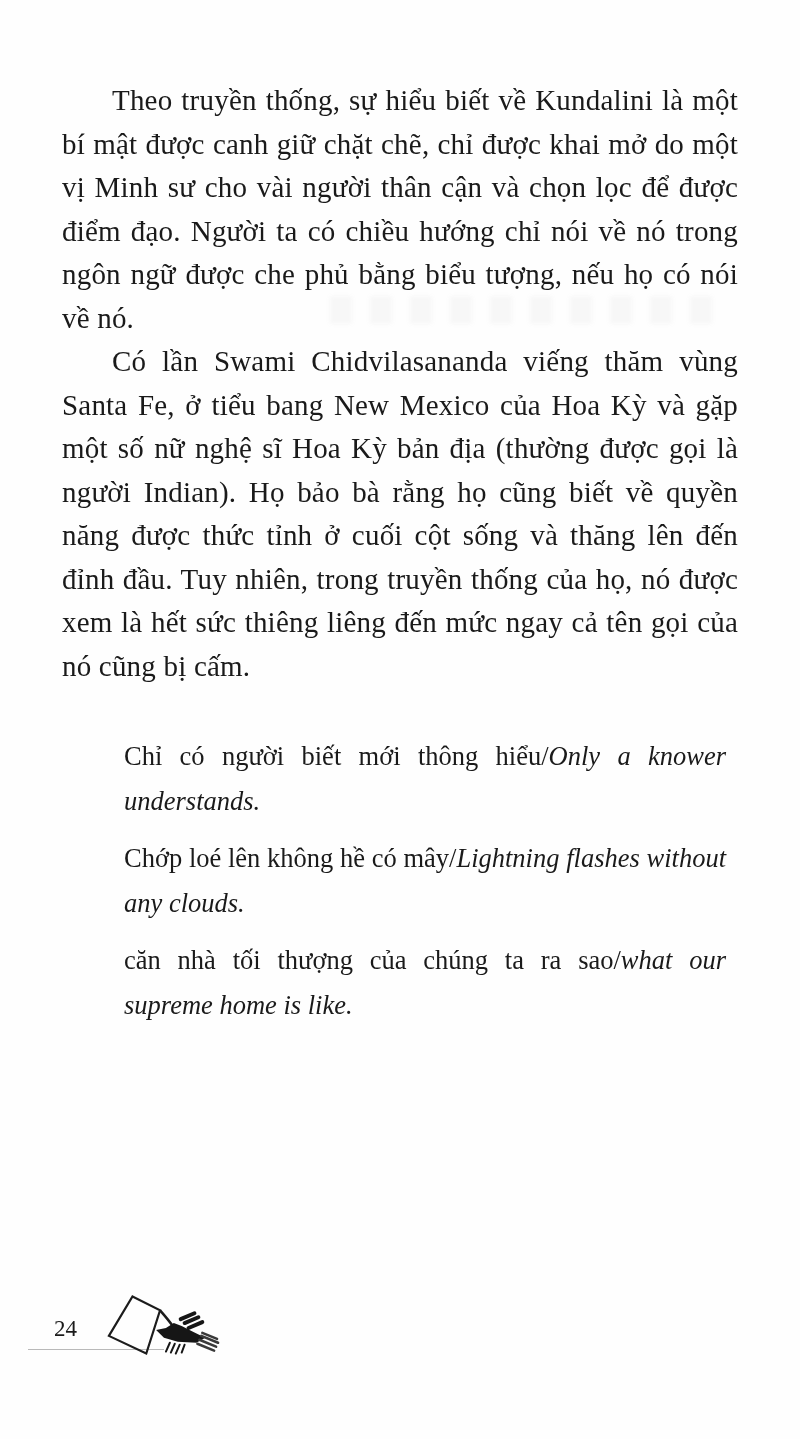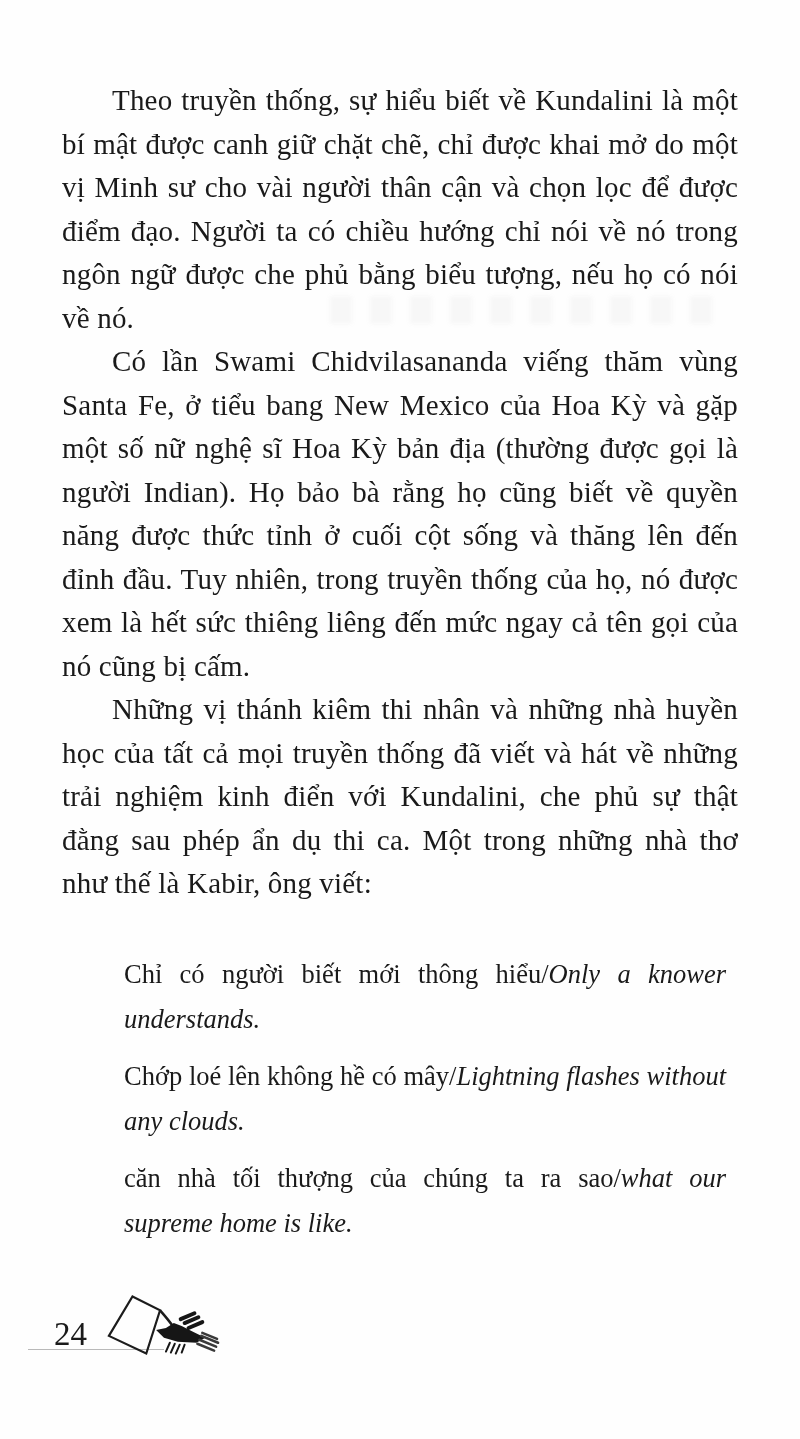--- a/index.html
+++ b/index.html
@@ -43,21 +43,21 @@
     left: 28px;
     top: 1349px;
     width: 136px;
     height: 1px;
     background: #b9b9b9;
   }
   .page-number {
     position: absolute;
     left: 54px;
     top: 1316px;
-    font-size: 33px;
+    font-size: 23px;
     color: #1a1a1a;
   }
   .bird-ornament {
     position: absolute;
     left: 103px;
     top: 1292px;
     width: 118px;
     height: 72px;
   }
   .scan-smudge {
@@ -75,21 +75,20 @@
 </head>
 <body>
 
 <div class="page">
 
   <div class="scan-smudge"></div>
 
   <div class="text-block">
     <p class="body-para">Theo truyền thống, sự hiểu biết về Kundalini là một bí mật được canh giữ chặt chẽ, chỉ được khai mở do một vị Minh sư cho vài người thân cận và chọn lọc để được điểm đạo. Người ta có chiều hướng chỉ nói về nó trong ngôn ngữ được che phủ bằng biểu tượng, nếu họ có nói về nó.</p>
     <p class="body-para">Có lần Swami Chidvilasananda viếng thăm vùng Santa Fe, ở tiểu bang New Mexico của Hoa Kỳ và gặp một số nữ nghệ sĩ Hoa Kỳ bản địa (thường được gọi là người Indian). Họ bảo bà rằng họ cũng biết về quyền năng được thức tỉnh ở cuối cột sống và thăng lên đến đỉnh đầu. Tuy nhiên, trong truyền thống của họ, nó được xem là hết sức thiêng liêng đến mức ngay cả tên gọi của nó cũng bị cấm.</p>
-    <p class="body-para">Những vị thánh kiêm thi nhân và những nhà huyền học của tất cả mọi truyền thống đã viết và hát về những trải nghiệm kinh điển với Kundalini, che phủ sự thật đằng sau phép ẩn dụ thi ca. Một trong những nhà thơ như thế là Kabir, ông viết:</p>
 
     <div class="poem">
       <p class="poem-line"><span class="vi">Chỉ có người biết mới thông hiểu/</span><span class="en">Only a knower understands.</span></p>
       <p class="poem-line"><span class="vi">Chớp loé lên không hề có mây/</span><span class="en">Lightning flashes without any clouds.</span></p>
       <p class="poem-line"><span class="vi">căn nhà tối thượng của chúng ta ra sao/</span><span class="en">what our supreme home is like.</span></p>
     </div>
   </div>
 
   <div class="footer-rule"></div>
 

